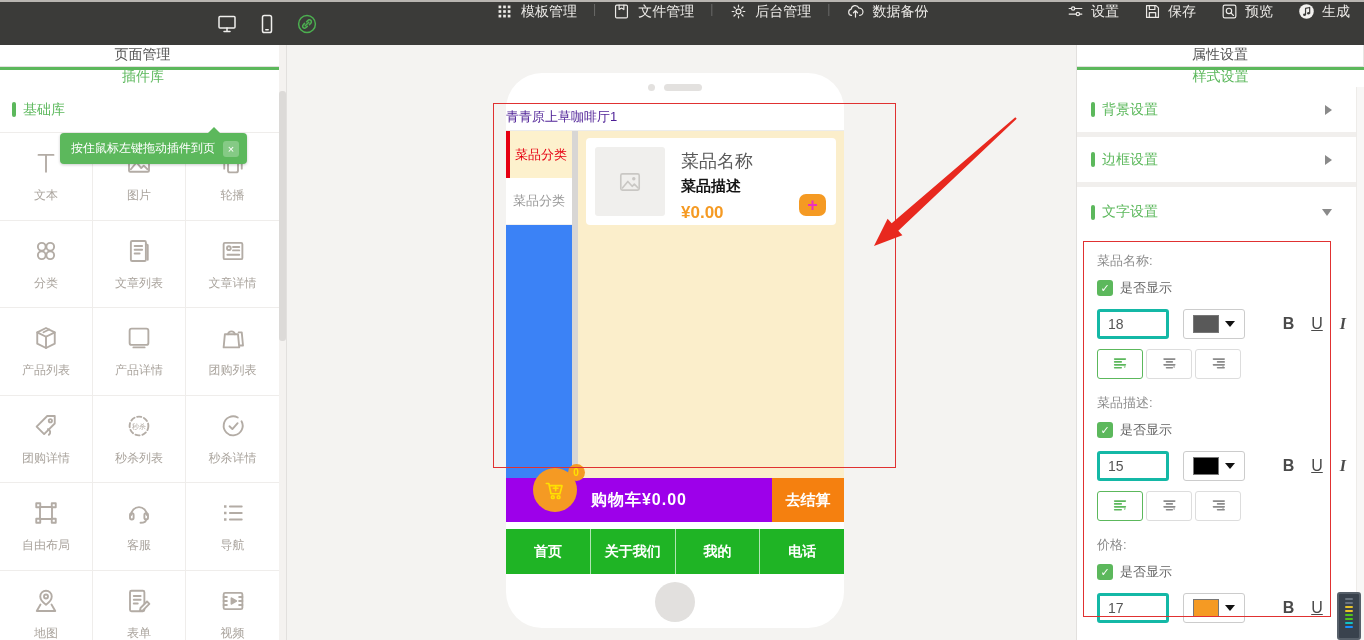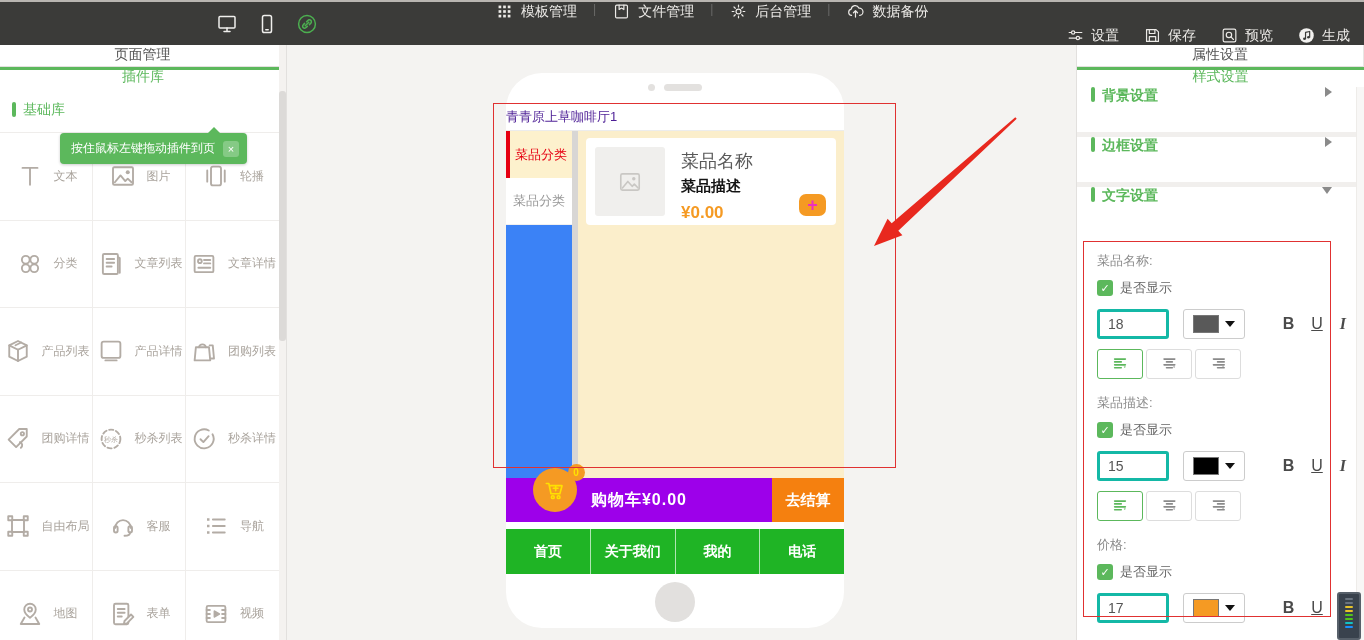--- a/index.html
+++ b/index.html
@@ -10,38 +10,38 @@
   .page { position:absolute; inset:0; display:flex; flex-direction:column; }
   .top-strip { height:2px; background:#b8b5b1; }
 
   
   .topbar { height:43px; background:#3b3b39; position:relative; color:#e9e8e6; flex:none; }
   .device-group { position:absolute; left:215px; top:0; height:100%; display:flex; align-items:center; gap:16px; }
   .device-group .dicon { width:24px; height:24px; color:#f0efed; }
   .menu-group { position:absolute; left:495px; top:0; height:100%; display:flex; align-items:flex-start; }
   .menu-item { display:flex; align-items:center; gap:7px; font-size:14px; color:#eceae7; cursor:pointer; }
   .menu-sep { color:#6a6a68; margin:0 16px; font-size:12px; }
-  .action-group { position:absolute; right:14px; top:0; height:100%; display:flex; align-items:flex-end; gap:24px; }
+  .action-group { position:absolute; right:14px; top:0; height:100%; display:flex; align-items:flex-start; gap:24px; }
   .action-item { display:flex; align-items:center; gap:6px; font-size:14px; color:#eceae7; cursor:pointer; }
   .mi-icon { width:19px; height:19px; }
 
   .main { flex:1; display:flex; position:relative; min-height:0; }
 
   
   .left-panel { width:287px; background:#fff; border-right:1px solid #e2e0de; position:relative; flex:none; }
   .lp-tabs, .rp-tabs { display:flex; height:42px;flex-direction:column; }
   .ptab { flex:1; display:flex; align-items:center; justify-content:center; font-size:14px; color:#555; background:#fff; border-bottom:1px solid #e3e1df; cursor:pointer; position:relative; }
   .ptab.first { border-right:1px solid #e8e6e4; }
   .ptab.active { color:#5cb85c; border-bottom:none; }
   .ptab.active::before { content:""; position:absolute; top:0; left:0; right:0; height:3px; background:#5cb85c; }
   .lib-row { height:45px; display:flex; align-items:center; padding-left:12px; }
   .green-bar { width:4px; height:15px; background:#5cb85c; border-radius:2px; margin-right:7px; flex:none; }
   .lib-label { color:#5cb85c; font-size:14px; }
   .widget-grid { display:grid; grid-template-columns:repeat(3,1fr); grid-auto-rows:87.5px; border-top:1px solid #efedeb; margin-right:7px; }
-  .wcell { border-right:1px solid #efedeb; border-bottom:1px solid #efedeb; display:flex; flex-direction:row; align-items:center; justify-content:center; gap:9px; color:#b3aca5; cursor:grab; background:#fff; }
+  .wcell { border-right:1px solid #efedeb; border-bottom:1px solid #efedeb; display:flex; flex-direction:column; align-items:center; justify-content:center; gap:9px; color:#b3aca5; cursor:grab; background:#fff; }
   .wcell:nth-child(3n) { border-right:none; }
   .wcell .wicon { width:30px; height:30px; }
   .wcell .wlabel { font-size:12px; color:#aaa49d; }
   .lp-scroll { position:absolute; top:0; right:0; bottom:0; width:7px; background:#f4f2f0; }
   .lp-thumb { position:absolute; top:46px; right:0; width:7px; height:250px; background:#dcdad8; border-radius:3px; }
   .tooltip { position:absolute; left:60px; top:88px; background:#5cb85c; color:#fff; font-size:12px; padding:7px 8px 7px 11px; border-radius:4px; display:flex; align-items:center; gap:8px; z-index:20; box-shadow:0 1px 3px rgba(0,0,0,.2); white-space:nowrap; }
   .tooltip::before { content:""; position:absolute; top:-6px; left:148px; border-left:6px solid transparent; border-right:6px solid transparent; border-bottom:6px solid #5cb85c; }
   .tooltip-close { width:16px; height:16px; border-radius:3px; background:rgba(255,255,255,.25); display:flex; align-items:center; justify-content:center; font-size:11px; cursor:pointer; }
 
   
@@ -71,21 +71,21 @@
   .cart-fab { position:absolute; left:27px; top:-10px; width:44px; height:44px; border-radius:50%; background:#f59a23; display:flex; align-items:center; justify-content:center; color:#ffe100; cursor:pointer; }
   .cart-fab svg { width:26px; height:26px; }
   .cart-badge { position:absolute; top:-4px; right:-8px; width:17px; height:17px; border-radius:50%; background:#f59a23; color:#ffe100; font-size:10px; font-weight:bold; display:flex; align-items:center; justify-content:center; }
   .p-nav { position:absolute; top:456px; left:0; right:0; height:45px; display:flex; background:#1fb425; }
   .p-nav-item { flex:1; display:flex; align-items:center; justify-content:center; color:#fff; font-size:14px; font-weight:bold; border-right:1px solid rgba(255,255,255,.65); cursor:pointer; }
   .p-nav-item:last-child { border-right:none; }
   .home-btn { position:absolute; top:509px; left:50%; margin-left:-20px; width:40px; height:40px; border-radius:50%; background:#e2e0de; }
 
   
   .right-panel { width:288px; background:#fff; border-left:1px solid #e2e0de; position:relative; flex:none; }
-  .section-row { height:50px; display:flex; align-items:flex-start; padding:0 32px 0 14px; border-bottom:5px solid #f1efed; cursor:pointer;font-weight:bold; }
+  .section-row { height:50px; display:flex; align-items:center; padding:0 32px 0 14px; border-bottom:5px solid #f1efed; cursor:pointer; }
   .section-label { color:#5cb85c; font-size:14px; flex:1; }
   .chev-right { width:0; height:0; border-top:5px solid transparent; border-bottom:5px solid transparent; border-left:7px solid #8a8a8a; }
   .chev-down { width:0; height:0; border-left:5px solid transparent; border-right:5px solid transparent; border-top:7px solid #8a8a8a; }
   .section-row.expanded { border-bottom:none; }
   .txt-groups { padding:0 14px 0 20px; }
   .tg-label { font-size:13px; color:#8c8c8c; margin-top:15px; }
   .tg-check { display:flex; align-items:center; gap:7px; margin-top:9px; }
   .checkbox { width:16px; height:16px; border-radius:3px; background:#5cb85c; color:#fff; font-size:11px; display:flex; align-items:center; justify-content:center; cursor:pointer; }
   .tg-check-label { font-size:13px; color:#666; }
   .tg-controls { display:flex; align-items:center; margin-top:12px; }

